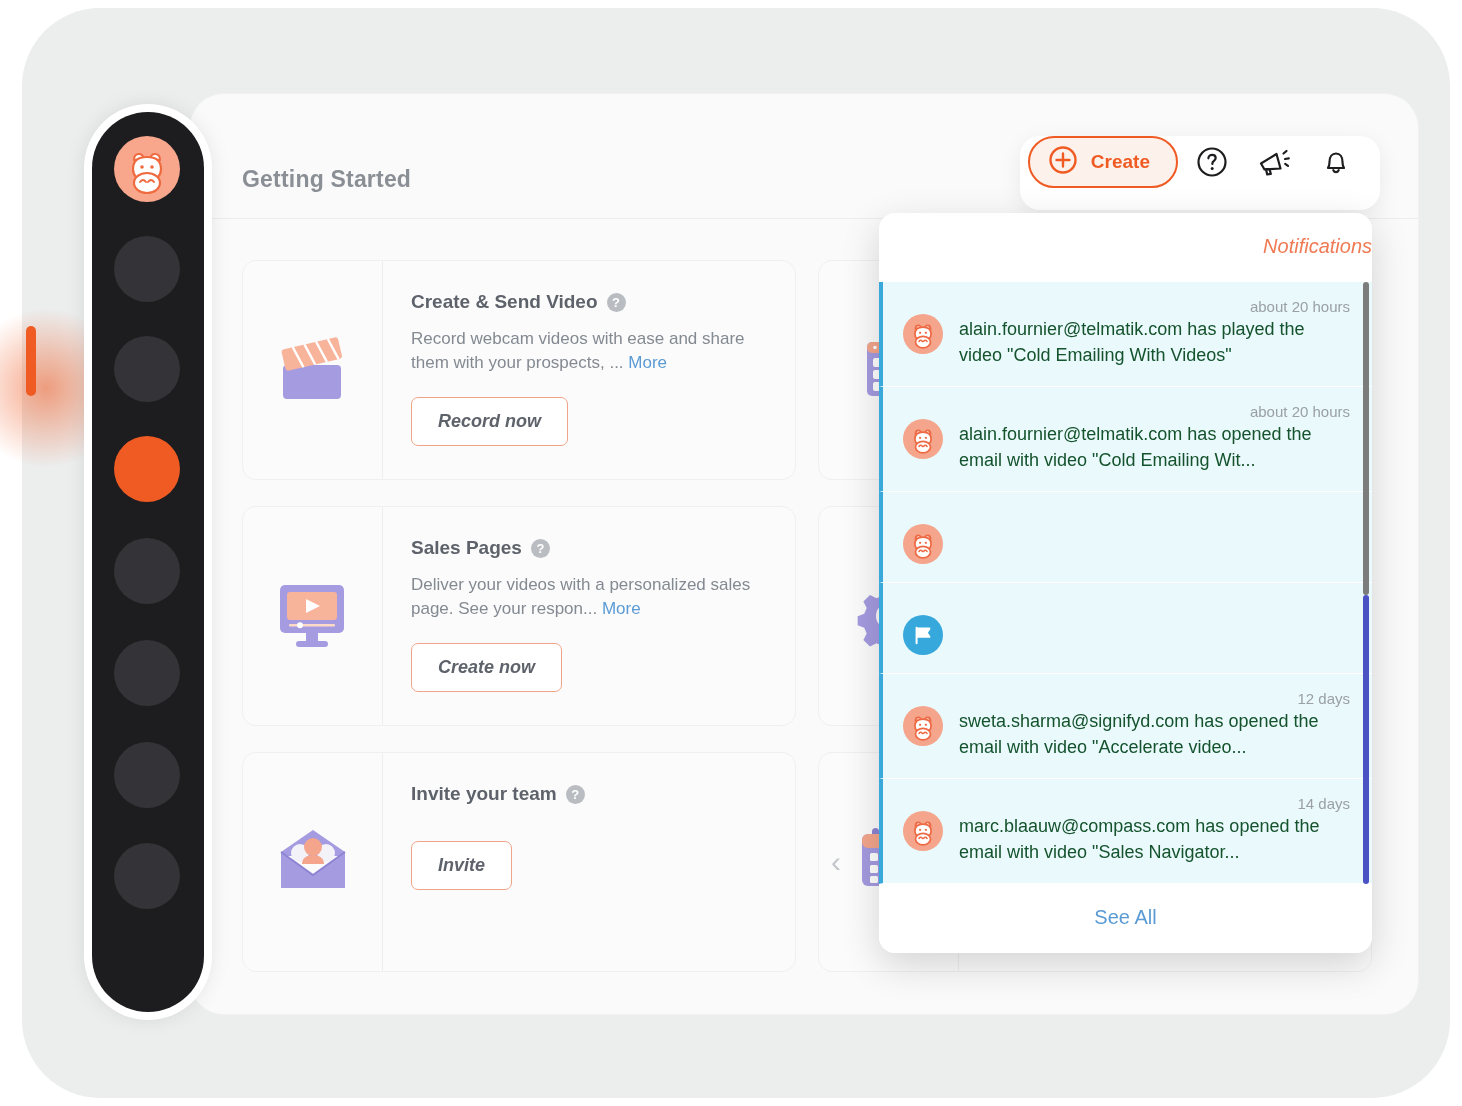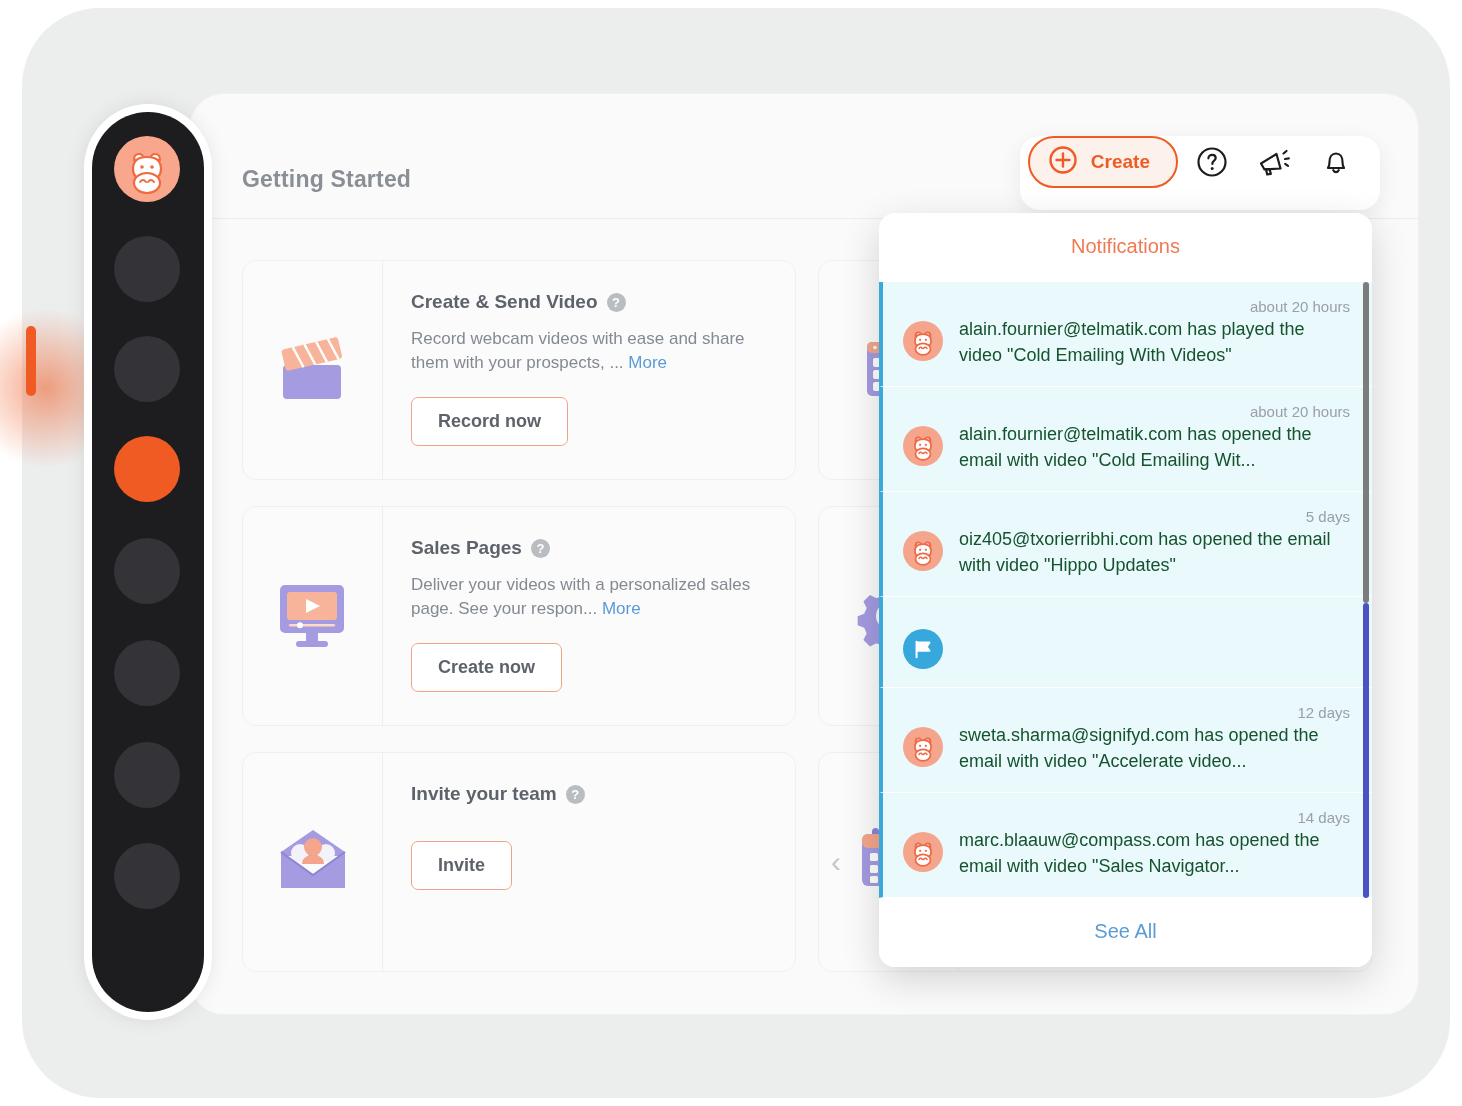--- a/index.html
+++ b/index.html
@@ -119,21 +119,21 @@
     cursor: pointer; line-height: 1;
   }
   .card-desc {
     font-size: 17px; color: #848a92; line-height: 1.42; max-width: 380px;
   }
   .more-link { color: #5b9bd5; cursor: pointer; font-weight: normal; }
   .card-cta {
     margin-top: 22px; display: inline-block;
     border: 1px solid #f0a487; border-radius: 7px; background: #ffffff;
     padding: 13px 26px; font-size: 18px; color: #5e636b; font-weight: bold;
-    cursor: pointer; font-family: "Liberation Sans", sans-serif;
+    cursor: pointer; font-family: "Liberation Sans", sans-serif; font-style: italic;
   }
 
   
   .carousel-card { position: relative; }
   .car-arrow {
     position: absolute; top: 50%; transform: translateY(-50%);
     font-size: 30px; color: #c3c7cc; cursor: pointer; user-select: none;
   }
   .car-arrow.left { left: 12px; }
   .car-arrow.right { right: 16px; }
@@ -150,26 +150,27 @@
 
   
   #notifications {
     position: absolute; left: 857px; top: 205px;
     width: 493px; background: #ffffff;
     border-radius: 16px;
     box-shadow: 0 12px 38px rgba(0,0,0,.16);
     z-index: 60; overflow: hidden;
   }
   #notif-title {
-    text-align: center; font-size: 20px; color: #ef7a54;
+    text-align: right; font-size: 20px; color: #ef7a54;
     padding: 22px 0 24px;
+    font-style: italic;
   }
   #notif-list { position: relative; }
   .notif-row {
-    display: flex; gap: 16px; align-items: center;
+    display: flex; gap: 16px; align-items: flex-start;
     padding: 16px 22px 18px 20px;
     background: #eaf9fb;
     border-left: 4px solid #39a9db;
     border-bottom: 1px solid #ffffff;
     position: relative; cursor: pointer;
   }
   .notif-avatar {
     width: 40px; height: 40px; border-radius: 50%; flex: 0 0 40px;
     background: #f4a58c; display: flex; align-items: center; justify-content: center;
     margin-top: 16px; overflow: hidden;
@@ -484,24 +485,20 @@
             <path d="M13 17 q0-6 5-6 q4 0 5 5 z" fill="#ffffff" stroke="#ee6a45" stroke-width="3"></path>
             <path d="M39 17 q0-6-5-6 q-4 0-5 5 z" fill="#ffffff" stroke="#ee6a45" stroke-width="3"></path>
             <path d="M12 26 q0-12 14-12 q14 0 14 12 q0 5-3 8 l-22 0 q-3-3-3-8 z" fill="#ffffff" stroke="#ee6a45" stroke-width="3"></path>
             <circle cx="21" cy="24" r="2" fill="#ee6a45"></circle>
               <circle cx="31" cy="24" r="2" fill="#ee6a45"></circle>
             <ellipse cx="26" cy="40" rx="13" ry="10" fill="#ffffff" stroke="#ee6a45" stroke-width="3"></ellipse>
             <path d="M19 39 q3-4 6 0" fill="none" stroke="#ee6a45" stroke-width="2.6" stroke-linecap="round"></path>
             <path d="M27 39 q3-4 6 0" fill="none" stroke="#ee6a45" stroke-width="2.6" stroke-linecap="round"></path>
           </svg>
         </div>
-        <div class="notif-text-wrap">
-          <div class="notif-time">5 days</div>
-          <div class="notif-msg">oiz405@txorierribhi.com has opened the email with video "Hippo Updates"</div>
-        </div>
       </div>
 
       <div class="notif-row">
         <div class="notif-avatar blue">
           <svg width="22" height="22" viewBox="0 0 24 24">
             <path d="M5 4 L5 21 M5 5 L19 5 L16 9.5 L19 14 L5 14 Z" fill="#ffffff" stroke="#ffffff" stroke-width="2.2" stroke-linejoin="round" stroke-linecap="round"></path>
           </svg>
         </div>
       </div>
 

